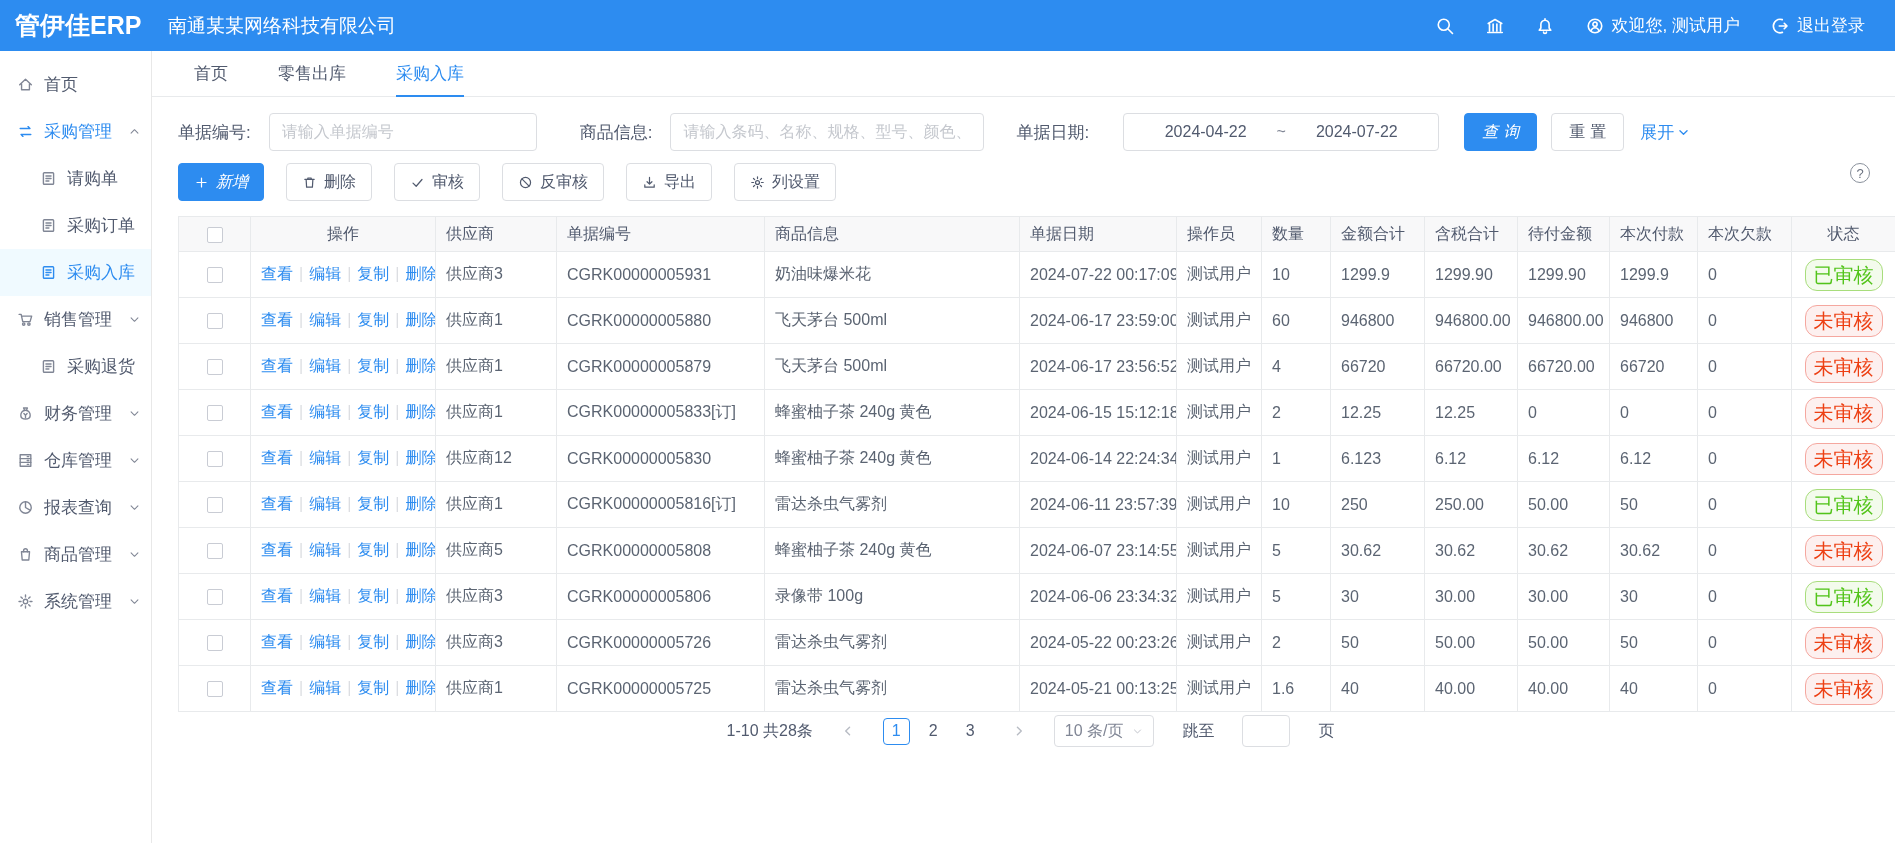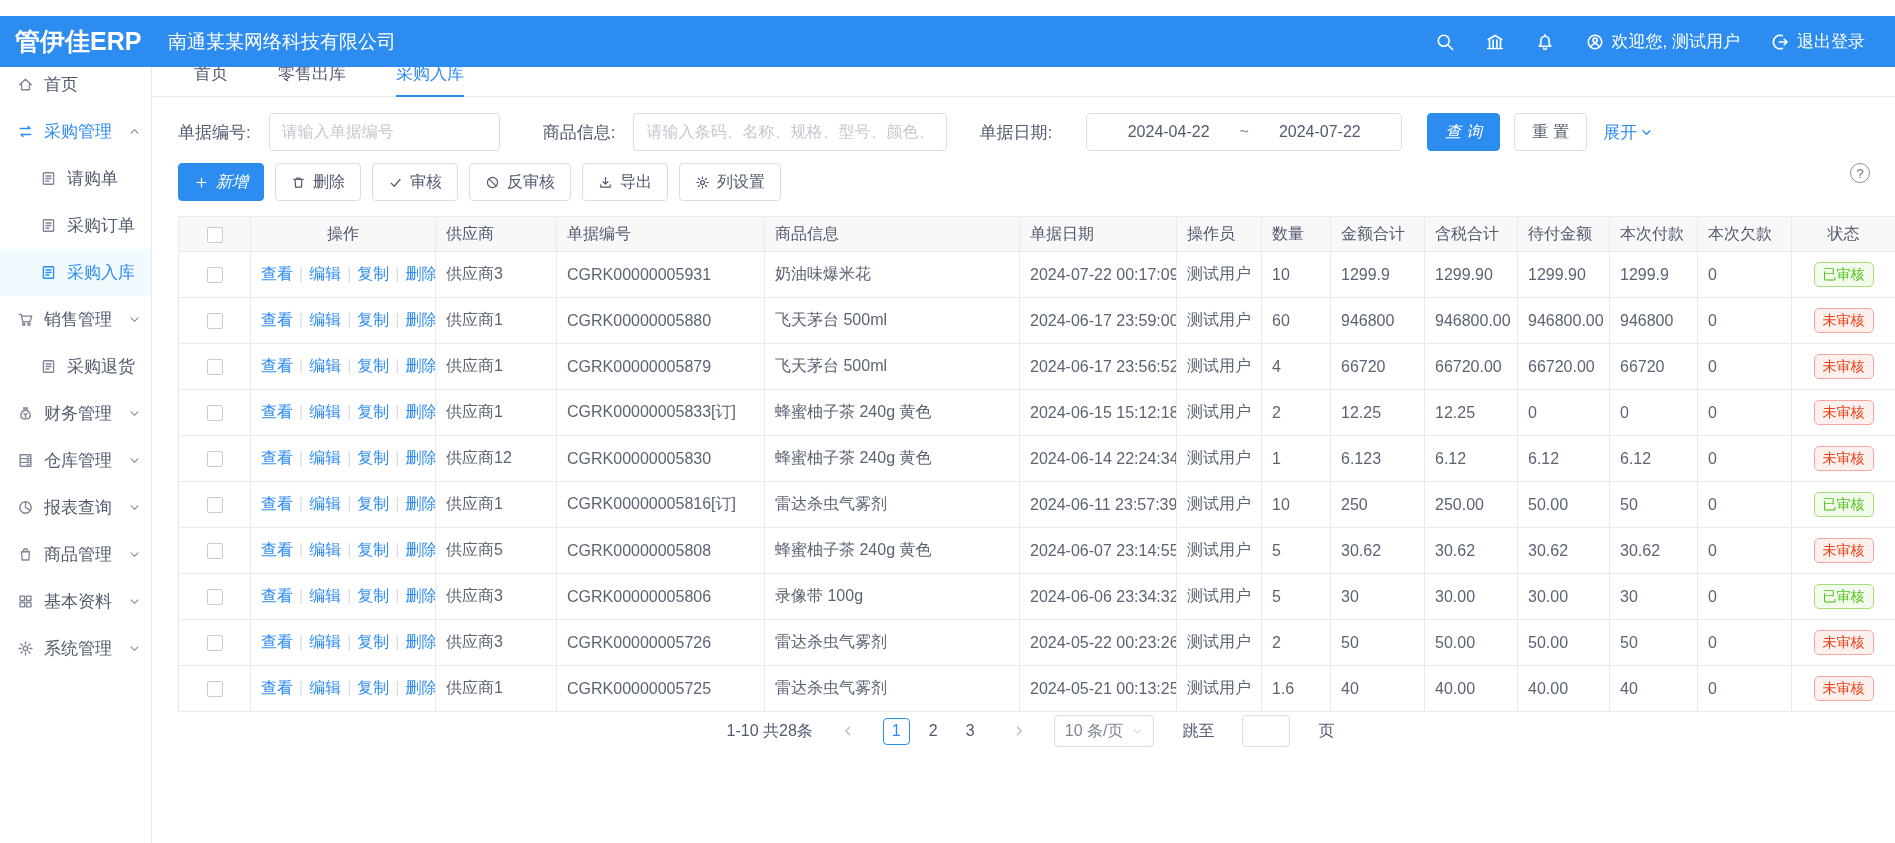--- a/index.html
+++ b/index.html
@@ -2,21 +2,21 @@
 <html><head>
 <meta charset="utf-8">
 <style>
   * { box-sizing: border-box; margin: 0; padding: 0; }
   html,body { width:1895px; height:843px; overflow:hidden;
     font-family:"Liberation Sans","DejaVu Sans",sans-serif; background:#fff; color:#515a6e; }
   .icn svg { width:17px; height:17px; display:block; fill:none; stroke:currentColor;
     stroke-width:1.3; stroke-linecap:round; stroke-linejoin:round; }
 
   
-  .topbar { position:absolute; top:16px; left:0; right:0; height:51px; background:#2d8cf0;
+  .topbar { position:absolute; top:0; left:0; right:0; height:51px; background:#2d8cf0;
     display:flex; align-items:center; color:#fff; z-index:10; }
   .logo { width:152px; padding-left:15px; font-size:25px; font-weight:bold; white-space:nowrap; }
   .company { font-size:19px; margin-left:16px; }
   .top-right { margin-left:auto; display:flex; align-items:center; gap:30px; padding-right:30px; font-size:17px; }
   .top-right .icn svg { width:20px; height:20px; }
   .top-item { display:flex; align-items:center; gap:7px; cursor:pointer; white-space:nowrap;justify-content:center; }
 
   
   .layout { position:absolute; top:51px; left:0; right:0; bottom:0; display:flex; }
   .sidebar { width:152px; flex-shrink:0; background:#fff; border-right:1px solid #e8e8e8; padding-top:10px; }
@@ -53,40 +53,40 @@
   .btn { height:38px; border:1px solid #dcdee2; border-radius:4px; background:#fff; color:#515a6e;
     font-size:16px; display:inline-flex; align-items:center; justify-content:center; gap:7px;
     padding:0 15px; cursor:pointer; font-family:inherit; white-space:nowrap; }
   .btn-primary { background:#2d8cf0; border-color:#2d8cf0; color:#fff;font-style:italic; }
   .btn-sp { letter-spacing:5px; padding:0 12px 0 17px; }
   .q-btn { margin-left:25px; } .r-btn { margin-left:14px; }
   .expand-link { color:#2d8cf0; margin-left:16px; display:flex; align-items:center; gap:3px; cursor:pointer; }
   .expand-link .icn svg { width:13px; height:13px; stroke-width:1.6; }
 
   
-  .toolbar { display:flex; gap:11px; margin-top:12px;align-items:center; }
+  .toolbar { display:flex; gap:22px; margin-top:12px;align-items:center; }
   .toolbar .btn .icn svg { width:15px; height:15px; }
   .help { position:absolute; right:26px; top:66px; width:20px; height:20px; border:1px solid #8a919c;
     border-radius:50%; color:#6b7280; font-size:13px; display:flex; align-items:center;
     justify-content:center; cursor:pointer; }
 
   
   .table-wrap { margin-top:15px; }
   table { border-collapse:collapse; table-layout:fixed; width:1717px; font-size:16px; }
   th, td { border:1px solid #e8eaec; padding:0 10px; text-align:left; font-weight:normal;
     color:#515a6e; overflow:hidden; white-space:nowrap; }
   th { background:#f8f8f9; height:35px; color:#515a6e; }
   td { height:46px; color:#5b6472; }
   th:nth-child(1), td:nth-child(1), th:nth-child(2), td:nth-child(2),
   th:nth-child(14), td:nth-child(14) { text-align:center; }
   .cb { display:inline-block; width:16px; height:16px; border:1px solid #c9ccd4; border-radius:2px;
     background:#fff; vertical-align:middle; cursor:pointer; }
   .links-cell a { color:#2d8cf0; text-decoration:none; cursor:pointer; }
   .sep { color:#dcdee2; margin:0 6px; }
-  .badge { display:inline-block; padding:3px 8px; border-radius:5px; font-size:14px; border:1px solid; line-height:1.2; }
+  .badge { display:inline-block; padding:3px 8px; border-radius:12px; font-size:20px; border:1px solid; line-height:1.2; }
   .badge.green { color:#52c41a; border-color:#a8dd7c; background:#f3fbec; }
   .badge.red { color:#ed4014; border-color:#f5a79f; background:#fdf0ef; }
 
   
   .pagination { display:flex; align-items:center; justify-content:center; gap:28px;
     margin-top:3px; padding-right:12px; font-size:16px; color:#515a6e; width:1717px; }
   .pg-arrow { color:#b8bcc4; cursor:pointer; display:flex; }
   .pg-arrow svg { width:14px; height:14px; fill:none; stroke:currentColor; stroke-width:1.6;
     stroke-linecap:round; stroke-linejoin:round; }
   .pages { display:flex; gap:10px; align-items:center; }
@@ -269,36 +269,20 @@
         <span>商品管理</span>
         <span class="icn chev">
           <svg viewBox="0 0 16 16">
             <path d="M3.8 6 8 10.2 12.2 6"></path>
           </svg>
         </span>
       </div>
       <div class="side-item">
         <span class="icn">
           <svg viewBox="0 0 16 16">
-            <rect x="2.9" y="2.9" width="4.2" height="4.2"></rect>
-            <rect x="8.9" y="2.9" width="4.2" height="4.2"></rect>
-            <rect x="2.9" y="8.9" width="4.2" height="4.2"></rect>
-            <rect x="8.9" y="8.9" width="4.2" height="4.2"></rect>
-          </svg>
-        </span>
-        <span>基本资料</span>
-        <span class="icn chev">
-          <svg viewBox="0 0 16 16">
-            <path d="M3.8 6 8 10.2 12.2 6"></path>
-          </svg>
-        </span>
-      </div>
-      <div class="side-item">
-        <span class="icn">
-          <svg viewBox="0 0 16 16">
             <circle cx="8" cy="8" r="2.1"></circle>
             <path d="M8 1.9v1.9M8 12.2v1.9M1.9 8h1.9M12.2 8h1.9M3.7 3.7l1.3 1.3M11 11l1.3 1.3M12.3 3.7 11 5M5 11l-1.3 1.3"></path>
           </svg>
         </span>
         <span>系统管理</span>
         <span class="icn chev">
           <svg viewBox="0 0 16 16">
             <path d="M3.8 6 8 10.2 12.2 6"></path>
           </svg>
         </span>
@@ -307,21 +291,21 @@
   <div class="main">
     <div class="tabbar" id="tabbar">
         <div class="tab">首页</div>
         <div class="tab">零售出库</div>
         <div class="tab active">采购入库</div>
       </div>
     <div class="content">
 
       <div class="filter-row">
         <span class="f-label">单据编号:</span>
-        <input class="f-input" style="width: 231px;" placeholder="请输入单据编号">
+        <input class="f-input" style="width: 268px;" placeholder="请输入单据编号">
         <span class="f-label gap-a">商品信息:</span>
         <input class="f-input" style="width: 314px;" placeholder="请输入条码、名称、规格、型号、颜色、扩展...">
         <span class="f-label gap-b">单据日期:</span>
         <div class="date-box">
           <span>2024-04-22</span>
           <span class="tilde">~</span>
           <span>2024-07-22</span>
         </div>
         <button class="btn btn-primary btn-sp q-btn">查询</button>
         <button class="btn btn-sp r-btn">重置</button>

